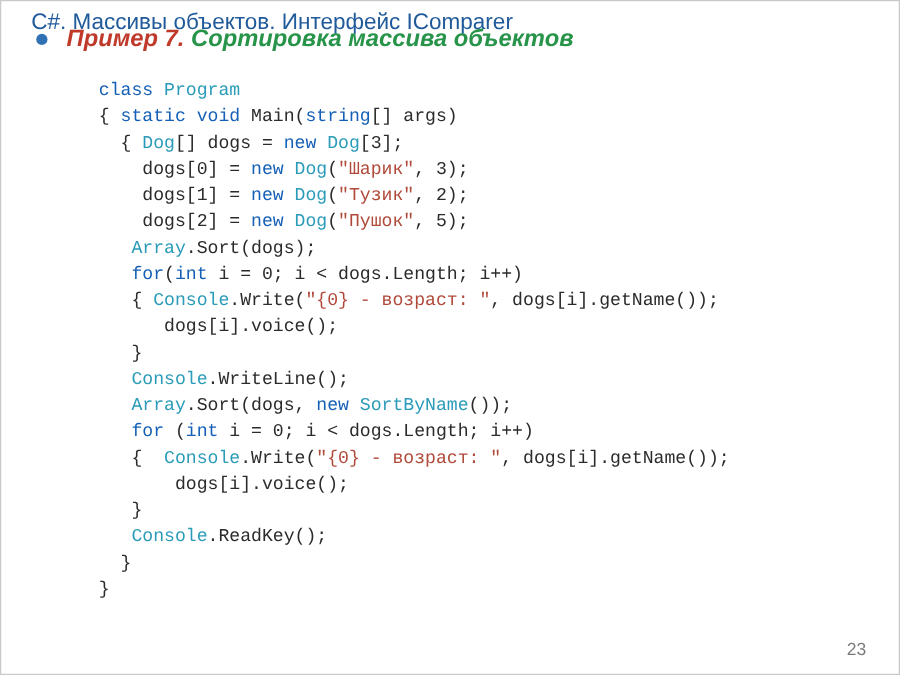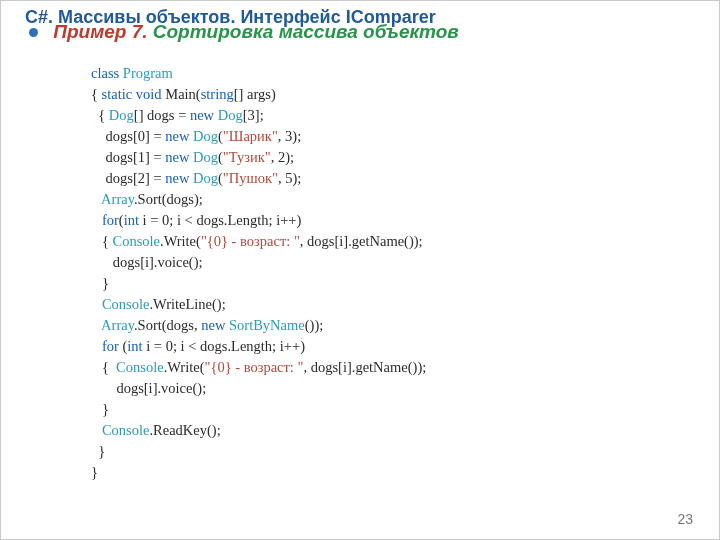--- a/index.html
+++ b/index.html
@@ -10,21 +10,21 @@
     background: #ffffff;
     border: 1px solid #c9c9c9;
     font-family: Arial, Helvetica, sans-serif;
     position: relative;
   }
   .title-line {
     position: absolute;
     top: 6px;
     left: 24px;
     font-size: 18px;
-    font-weight: bold;
+    font-weight: normal;
     color: #205a9a;
   }
   .subtitle-line {
     position: absolute;
     top: 20px;
     left: 28px;
     font-size: 19px;
     font-weight: bold;
     font-style: italic;
   }
@@ -35,22 +35,22 @@
     border-radius: 50%;
     background: #2e72b5;
     margin-right: 10px;
     vertical-align: 1px;
   }
   .sub-colored-1 { color: #c03a2b; }
   .sub-colored-2 { color: #27944a; }
   .code-block {
     position: absolute;
     top: 62px;
-    left: 90px;
-    font-family: Liberation Serif, serif;
+    left: 78px;
+    font-family: Liberation Mono, monospace;
     font-size: 14.5px;
     line-height: 21px;
     color: #2b2b2b;
     white-space: pre;
   }
   .kw  { color: #1560b6; }   
   .typ { color: #2a9bb8; }   
   .str { color: #b04a3a; }   
   .page-num {
     position: absolute;

